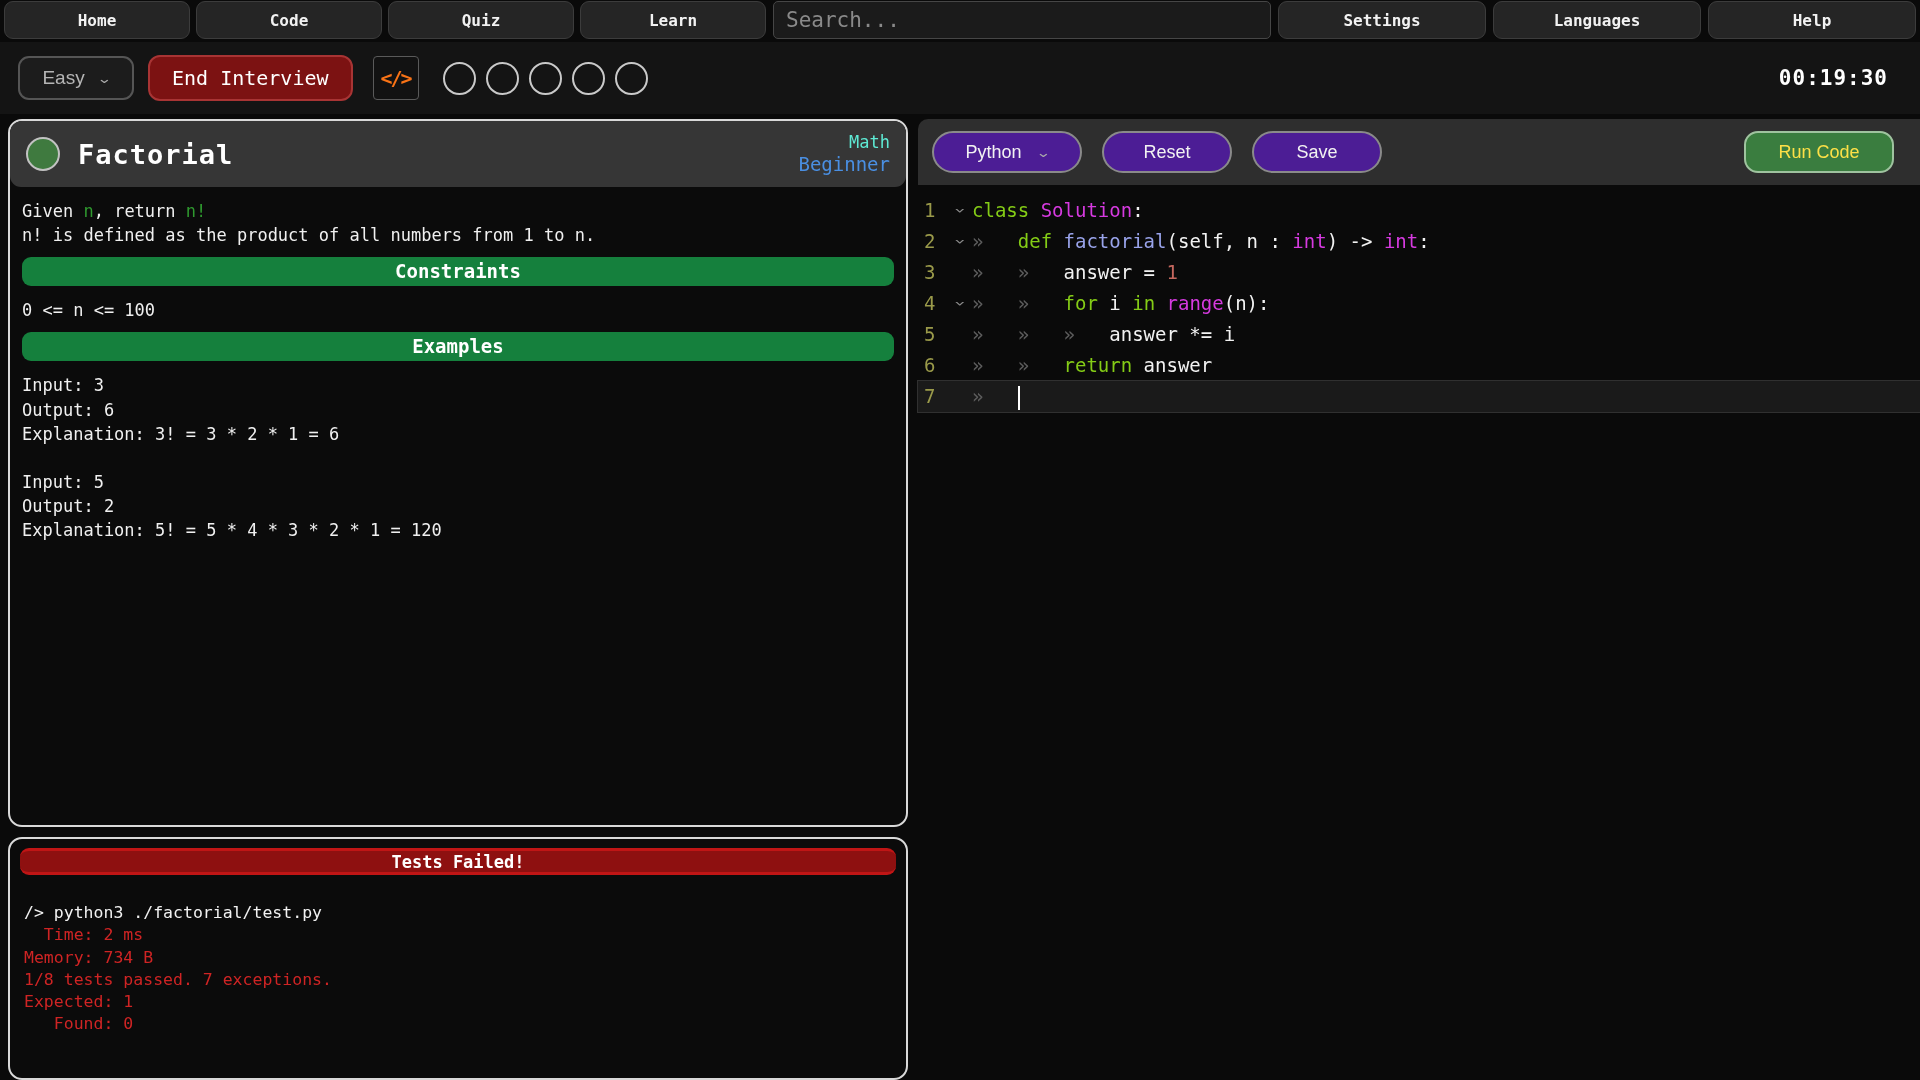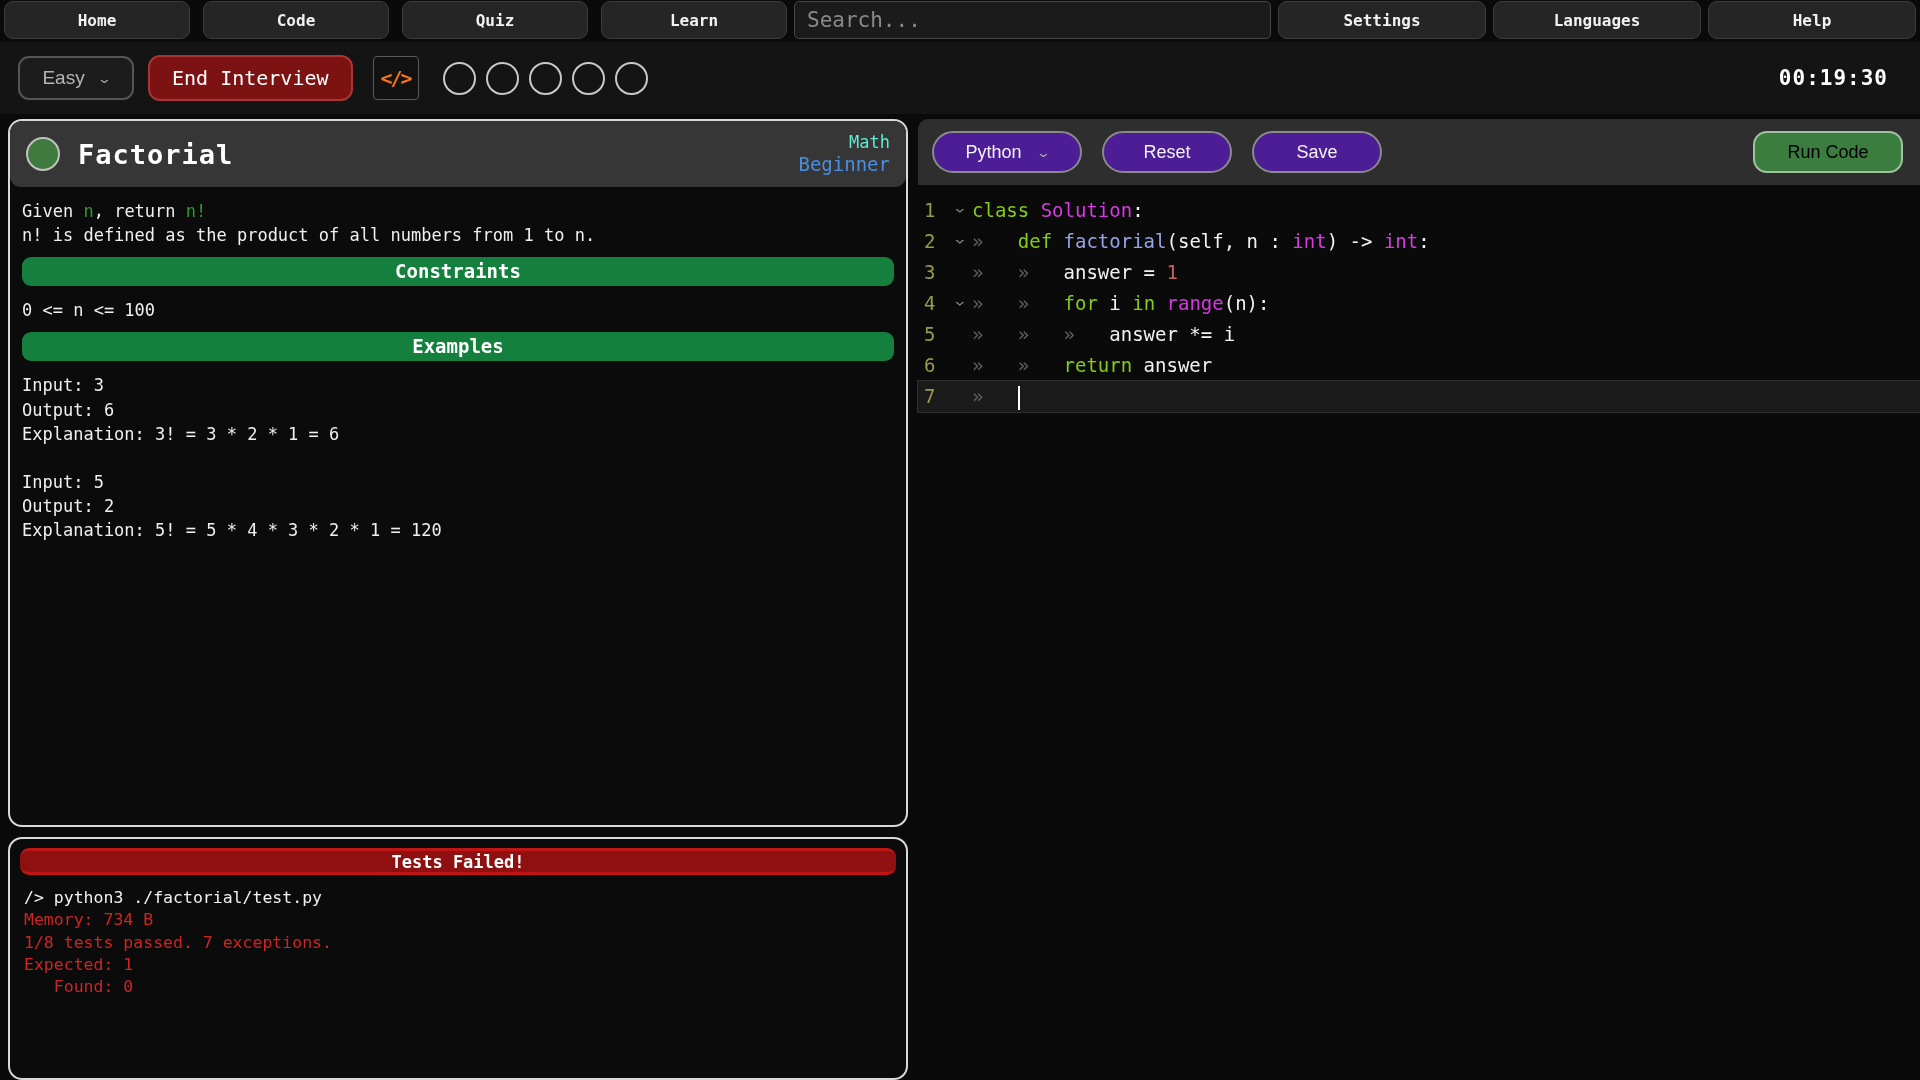--- a/index.html
+++ b/index.html
@@ -52,59 +52,59 @@
   .tag-diff { font-size:19px; color:#4a8fe2; cursor:pointer; }
   .probbody { padding:12px 12px; font-size:17px; line-height:1.42; color:#f0f0f0; }
   .probbody .pline { white-space:pre; min-height:24px; }
   .tok-green { color:#2f9a2f; }
   .sechead { background:#15803d; border-radius:9px; height:29px; margin:10px 0 12px 0;
              display:flex; align-items:center; justify-content:center;
              font-weight:bold; font-size:19px; color:#fff; }
 
   
   .tests { margin-top:10px; flex:1; display:flex; flex-direction:column; }
-  .testbanner { margin:9px 10px 8px 10px; background:#8e1010; border-top:3px solid #c01515;
+  .testbanner { margin:9px 10px 23px 10px; background:#8e1010; border-top:3px solid #c01515;
                 border-bottom:3px solid #c01515; border-radius:9px; height:27px;
                 display:flex; align-items:center; justify-content:center;
                 font-weight:bold; font-size:17px; color:#fff; }
   .testout { padding:4px 14px; font-size:16.5px; line-height:1.35; white-space:pre; }
   .tl-white { color:#f2f2f2; }
   .tl-red { color:#cf2424; }
 
   
   .edtoolbar { height:66px; background:#2e2e2e; border-radius:10px 0 0 0; display:flex;
                align-items:center; padding:0 14px; gap:20px; }
   .pillbtn { height:42px; background:#4c1d95; border:2px solid #8a8a8a; border-radius:21px;
              color:#f2f2f2; font-family:"Liberation Sans", sans-serif; font-size:18px;
              display:flex; align-items:center; justify-content:center; cursor:pointer; }
   .langsel { width:150px; gap:16px; }
   .btn-reset, .btn-save { width:130px; }
   .runbtn { width:150px; height:42px; background:#3a7d3f; border:2px solid #9fc39f; border-radius:14px;
-            color:#000000; font-family:"Liberation Sans", sans-serif; font-size:18px;
-            display:flex; align-items:center; justify-content:center; cursor:pointer; margin-right:3px; }
+            color:#fde047; font-family:"Liberation Sans", sans-serif; font-size:18px;
+            display:flex; align-items:center; justify-content:center; cursor:pointer; margin-right:12px; }
   .editor { flex:1; background:#0a0a0a; padding-top:10px; font-size:19px; }
   .codeline { display:flex; height:31px; line-height:31px; align-items:center; }
   .codeline.active { background:#1a1a1a; outline:1px solid #303030; }
   .lnum { flex:0 0 30px; color:#9a9a4a; padding-left:6px; font-size:19px; }
   .fold { flex:0 0 24px; color:#8a8a8a; font-size:15px; text-align:center; }
   .fold .fg { display:inline-block; transform:rotate(90deg) scaleY(1.3); }
   .codetext { white-space:pre; }
   .c-kw { color:#84cc16;margin-top:16px; }
   .c-ty { color:#d63ae0; }
   .c-fn { color:#99a3ea; }
   .c-num { color:#c5675e; }
   .c-pl { color:#f2f2f2; }
   .c-mk { color:#5c5c5c; }
   .cursorbar { display:inline-block; width:2px; height:24px; background:#fff; vertical-align:middle; }
 </style>
 </head>
 <body>
 
 <div class="topnav">
-  <div id="nav-left" style="display:flex;gap:9px;">
+  <div id="nav-left" style="display:flex;gap:2px;">
       <div class="navtab">Home</div>
       <div class="navtab">Code</div>
       <div class="navtab">Quiz</div>
       <div class="navtab">Learn</div>
     </div>
   <div class="searchwrap">
     <input type="text" placeholder="Search..." style="">
   </div>
   <div id="nav-right" style="display:flex;gap:3px;">
       <div class="navtab right">Settings</div>
@@ -155,21 +155,21 @@
           <div class="pline">Explanation: 3! = 3 * 2 * 1 = 6</div>
           <div class="pline">&nbsp;</div>
           <div class="pline">Input: 5</div>
           <div class="pline">Output: 2</div>
           <div class="pline">Explanation: 5! = 5 * 4 * 3 * 2 * 1 = 120</div>
         </div>
     </div>
 
     <div class="panel tests">
       <div class="testbanner">Tests Failed!</div>
-      <div class="testout" id="test-output"><div class="tl-white">/&gt; python3 ./factorial/test.py</div><div class="tl-red">Memory: 734 B</div><div class="tl-red">1/8 tests passed. 7 exceptions.</div><div class="tl-red">Expected: 1</div><div class="tl-red">   Found: 0</div></div>
+      <div class="testout" id="test-output"><div class="tl-white">/&gt; python3 ./factorial/test.py</div><div class="tl-red">  Time: 2 ms</div><div class="tl-red">Memory: 734 B</div><div class="tl-red">1/8 tests passed. 7 exceptions.</div><div class="tl-red">Expected: 1</div><div class="tl-red">   Found: 0</div></div>
     </div>
 
   </div>
 
   <div class="rightcol">
 
     <div class="edtoolbar">
       <div class="pillbtn langsel">
         <span>Python</span>
         <span class="chev">⌄</span>

